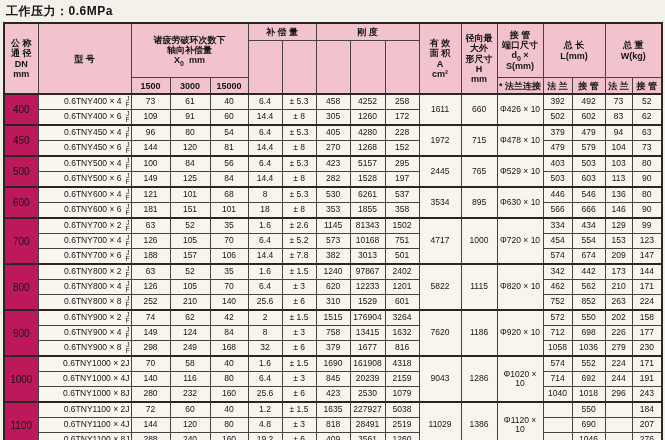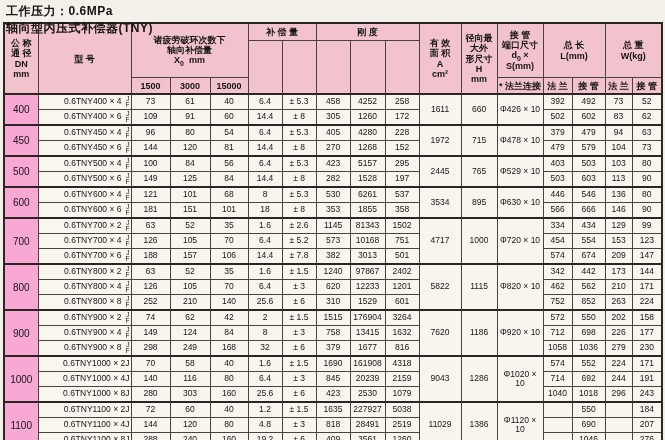--- a/index.html
+++ b/index.html
@@ -34,21 +34,21 @@
     background:#f2c3cd;
     font-weight:bold;
     font-size:9px;
   }
   thead th span{display:block;}
   thead th .symline{display:block;font-weight:bold;}
   thead th .inl{display:inline;}
   sub{font-size:7px;line-height:1;}
   tbody td{background:#f8f5ee;height:14px;}
   tbody td.dn{
-    background:#f9a8d4;
+    background:#be185d;
     font-size:10px;
   }
   tbody td.model{
     text-align:right;padding-left:7px;background:#f9f6ef;white-space:nowrap;
   }
   tbody tr.group-first td{border-top:2px solid #2b2624;}
   .jf{
     display:inline-flex;flex-direction:column;
     font-size:6.5px;line-height:6px;
     margin-left:4px;vertical-align:middle;
@@ -56,21 +56,20 @@
   .pipe-cell{font-size:8.5px;}
   .r2h th{height:24px;padding-left:45px;}
   .r3h th{height:15px;}
   .r1h th{height:16px;}
 </style>
 </head>
 <body>
 
 <div class="topbar">
   <div class="title-left">工作压力：0.6MPa</div>
-  <div class="title-right">轴向型内压式补偿器(TNY)</div>
 </div>
 
 <table>
   <colgroup>
     <col style="width:34px">
       <col style="width:93px">
     <col style="width:39px">
       <col style="width:40px">
       <col style="width:38px">
     <col style="width:34px">
@@ -531,21 +530,21 @@
         <td>20239</td>
         <td>2159</td>
         <td>714</td>
         <td>692</td>
         <td>244</td>
         <td>191</td>
       </tr>
       <tr>
         <td class="model"><span class="inl">0.6TNY1000 × 8J</span></td>
         <td>280</td>
-        <td>303</td>
+        <td>232</td>
         <td>160</td>
         <td>25.6</td>
         <td>± 6</td>
         <td>423</td>
         <td>2530</td>
         <td>1079</td>
         <td>1040</td>
         <td>1018</td>
         <td>296</td>
         <td>243</td>

